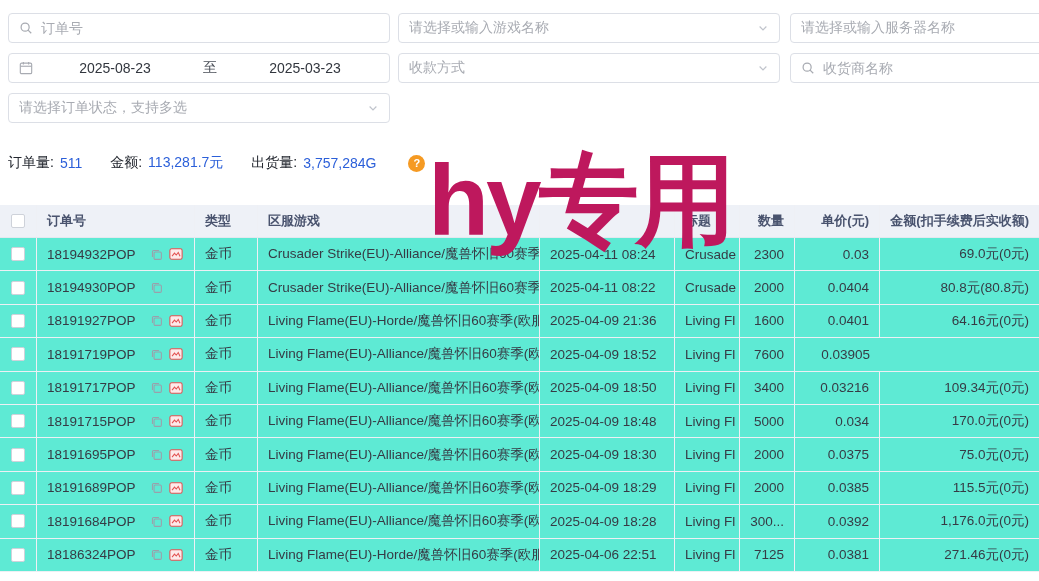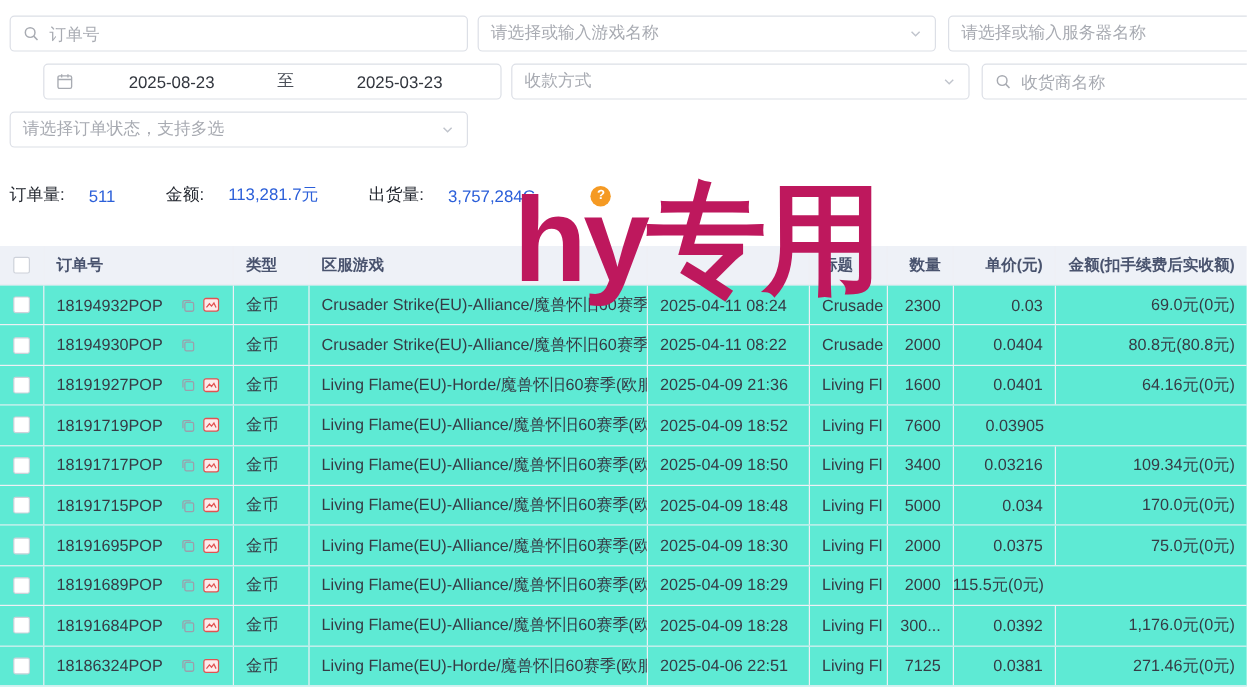--- a/index.html
+++ b/index.html
@@ -9,29 +9,29 @@
 
   
   .field { position:absolute; height:30px; width:382px; border:1px solid #dcdfe6;
     border-radius:4px; background:#fff; display:flex; align-items:center;
     padding:0 10px; font-size:14px; color:#a8abb2; gap:8px; }
   .field .grow { flex:1;font-family:Liberation Mono, monospace; }
   .field svg { flex:0 0 auto; }
   .field input { border:none; outline:none; flex:1; font-size:14px; color:#32363e;
     font-family:inherit; background:transparent; }
   .field input::placeholder { color:#a8abb2; }
-  .r1 { top:13px; } .r2 { top:53px;margin-left:28px; } .r3 { top:93px; }
+  .r1 { top:13px; } .r2 { top:53px; } .r3 { top:93px; }
   .c1 { left:8px; } .c2 { left:398px; } .c3 { left:790px; }
   .datefield { color:#32363e; }
   .datefield .dt { flex:1; text-align:center; color:#32363e; }
   .datefield .sep { color:#4a4f58; padding:0 6px; }
 
   
   .stats { position:absolute; top:154px; left:8px; display:flex; align-items:center;
-    font-size:14px; color:#22262e;gap:14px; }
+    font-size:14px; color:#22262e; }
   .stats .lbl { margin-right:6px; }
   .stats .val { color:#2b5fd9; margin-right:28px; }
   .help { width:17px; height:17px; border-radius:50%; background:#f59a23; color:#fff;
     font-size:11px; font-weight:bold; display:inline-flex; align-items:center;
     justify-content:center; margin-left:4px; cursor:pointer; }
 
   
   .table { position:absolute; top:205px; left:0; width:1039px; }
   .trow { display:grid; grid-template-columns:37px 158px 63px 282px 135px 65px 55px 85px 159px;
     border-bottom:1px solid #edf0f4; background:#5eead4; }
@@ -348,20 +348,21 @@
                 <rect x="1" y="2" width="14" height="12" rx="2" fill="#fdeaea" stroke="#e25252" stroke-width="1.2"></rect>
                 <path d="M3.5 10.5 6.3 7 8.3 9.2 10.6 6.3 12.6 10.5" fill="none" stroke="#e25252" stroke-width="1.2"></path>
               </svg>
             </span>
     </div>
     <div class="cell">金币</div>
     <div class="cell">Living Flame(EU)-Alliance/魔兽怀旧60赛季(欧服)</div>
     <div class="cell">2025-04-09 18:29</div>
     <div class="cell">Living Fl</div>
     <div class="cell ar">2000</div>
+    <div class="cell ar">0.0385</div>
     <div class="cell ar">115.5元(0元)</div>
   </div>
 
   <div class="trow">
     <div class="cell ac">
             <span class="cb"></span>
           </div>
     <div class="cell ordcell">
       <span class="num">18191684POP</span>
       <span class="icon-btn">

